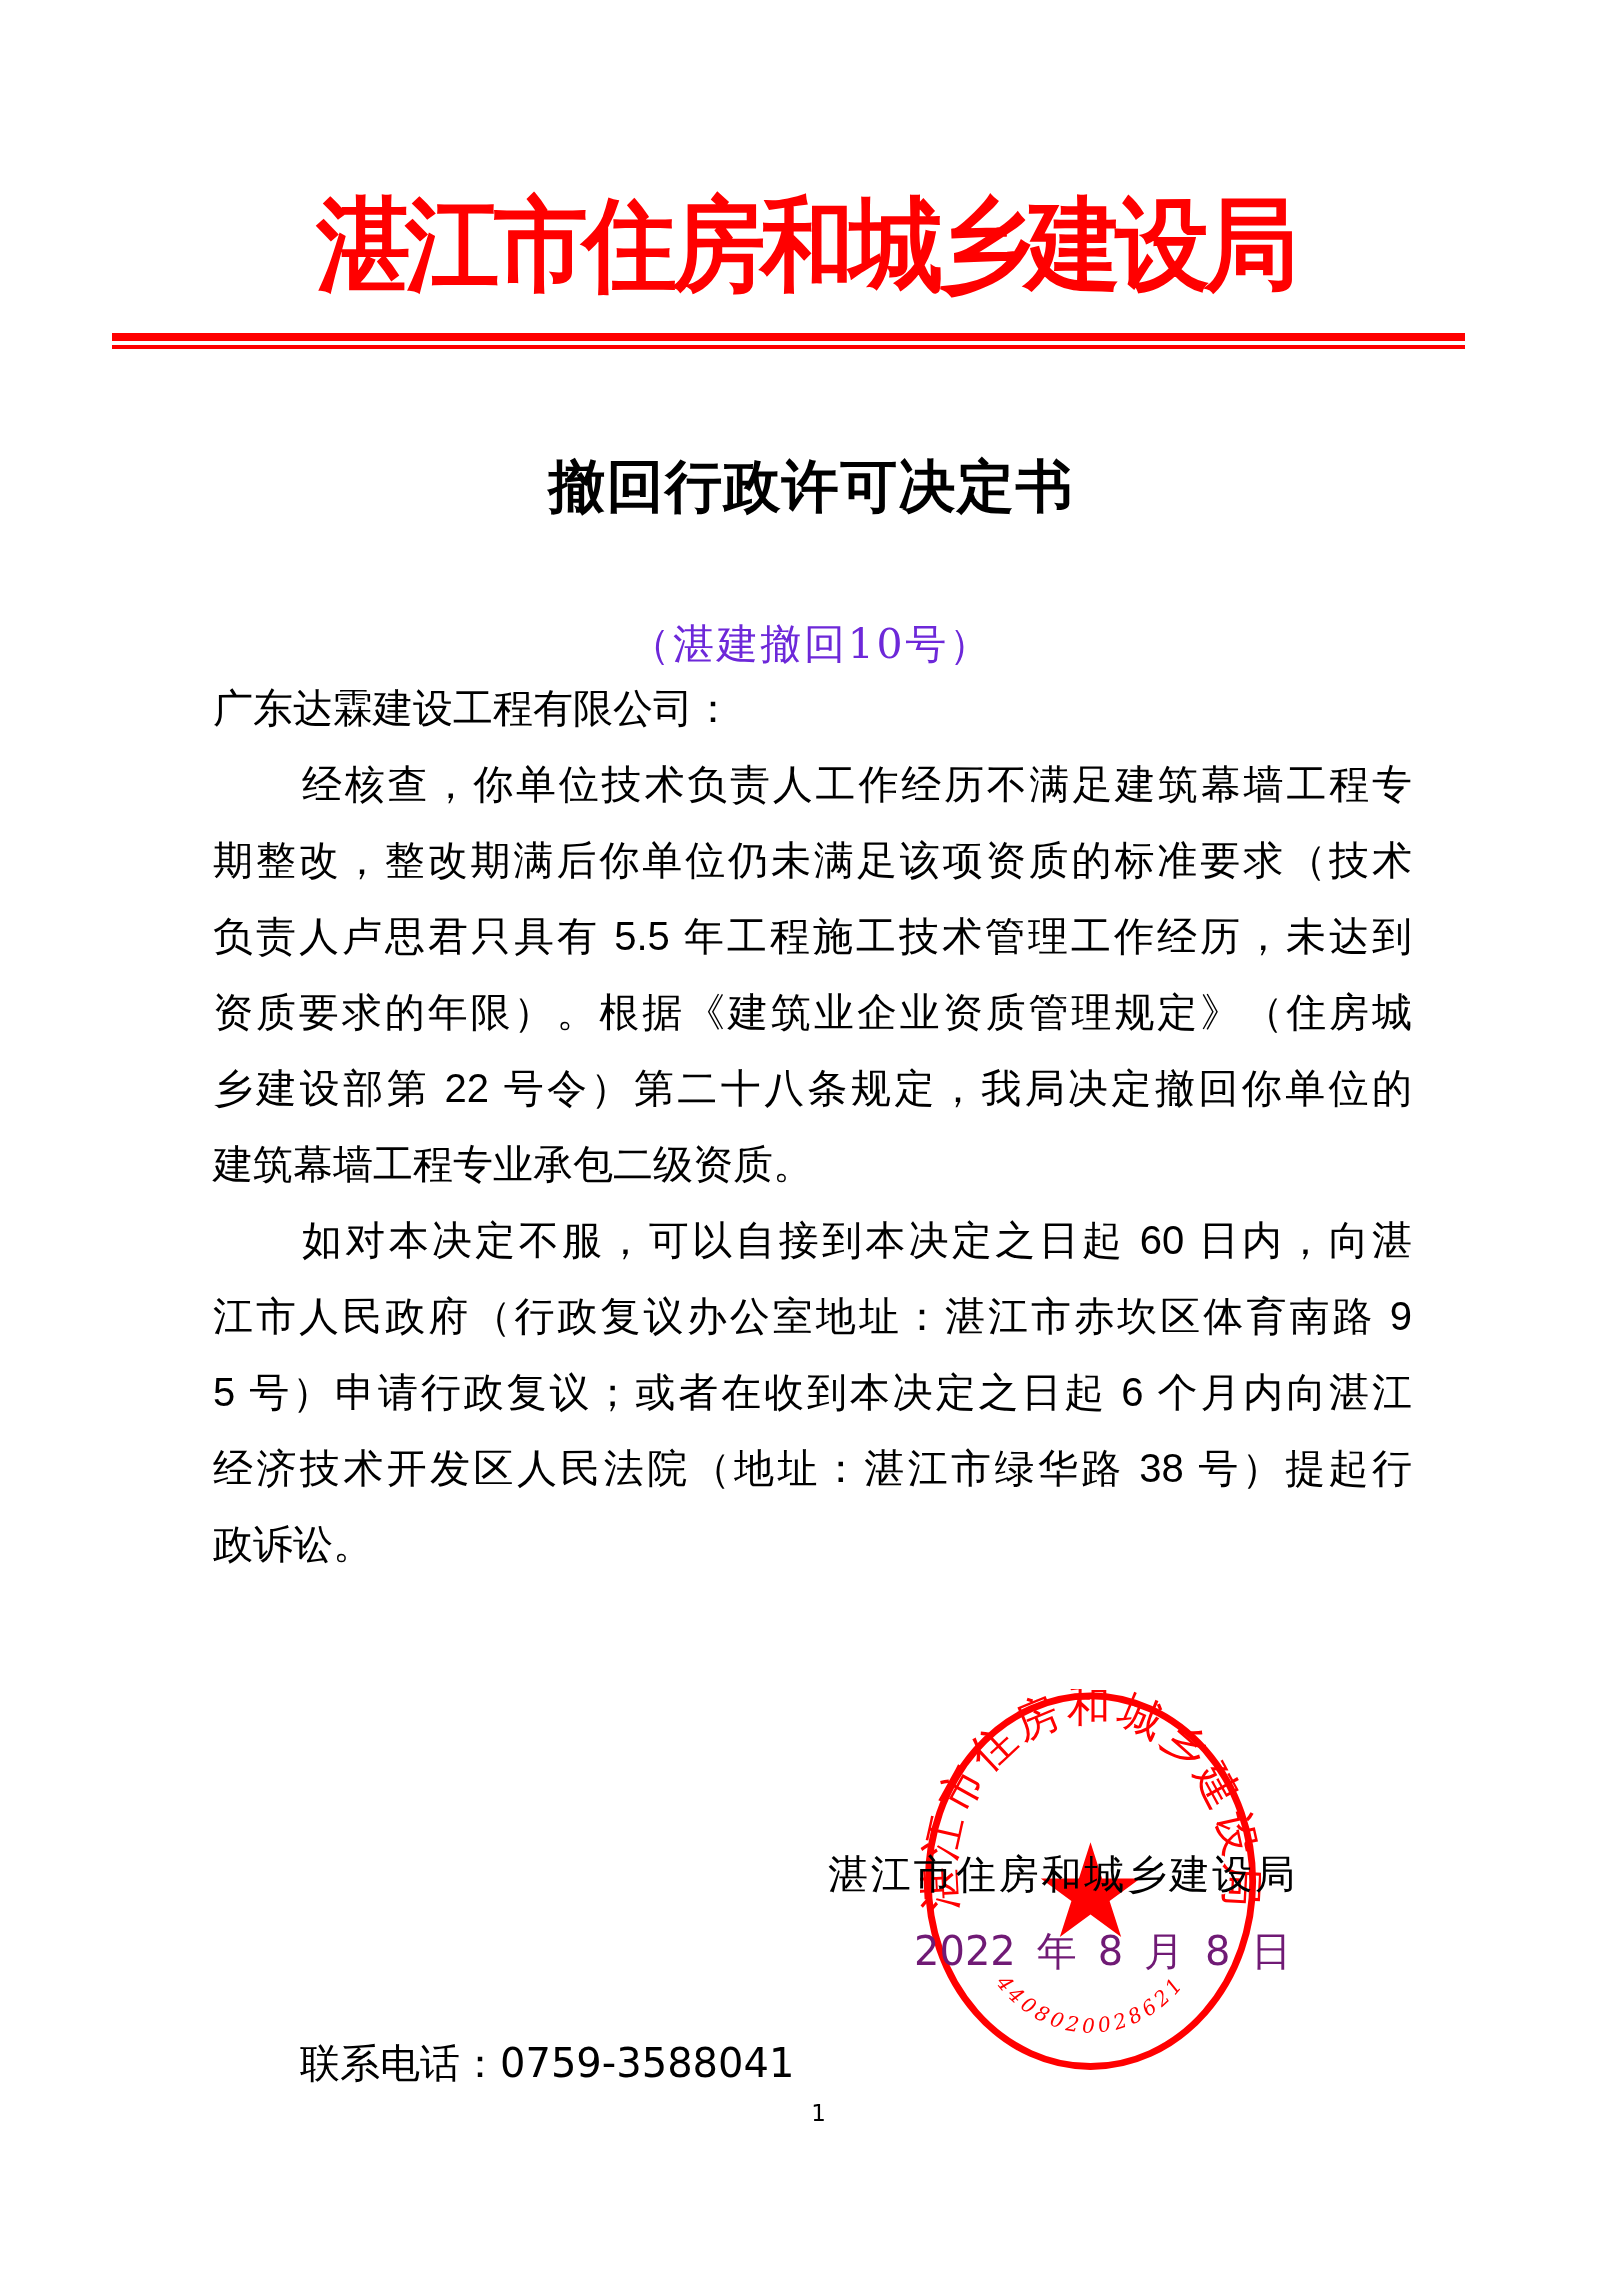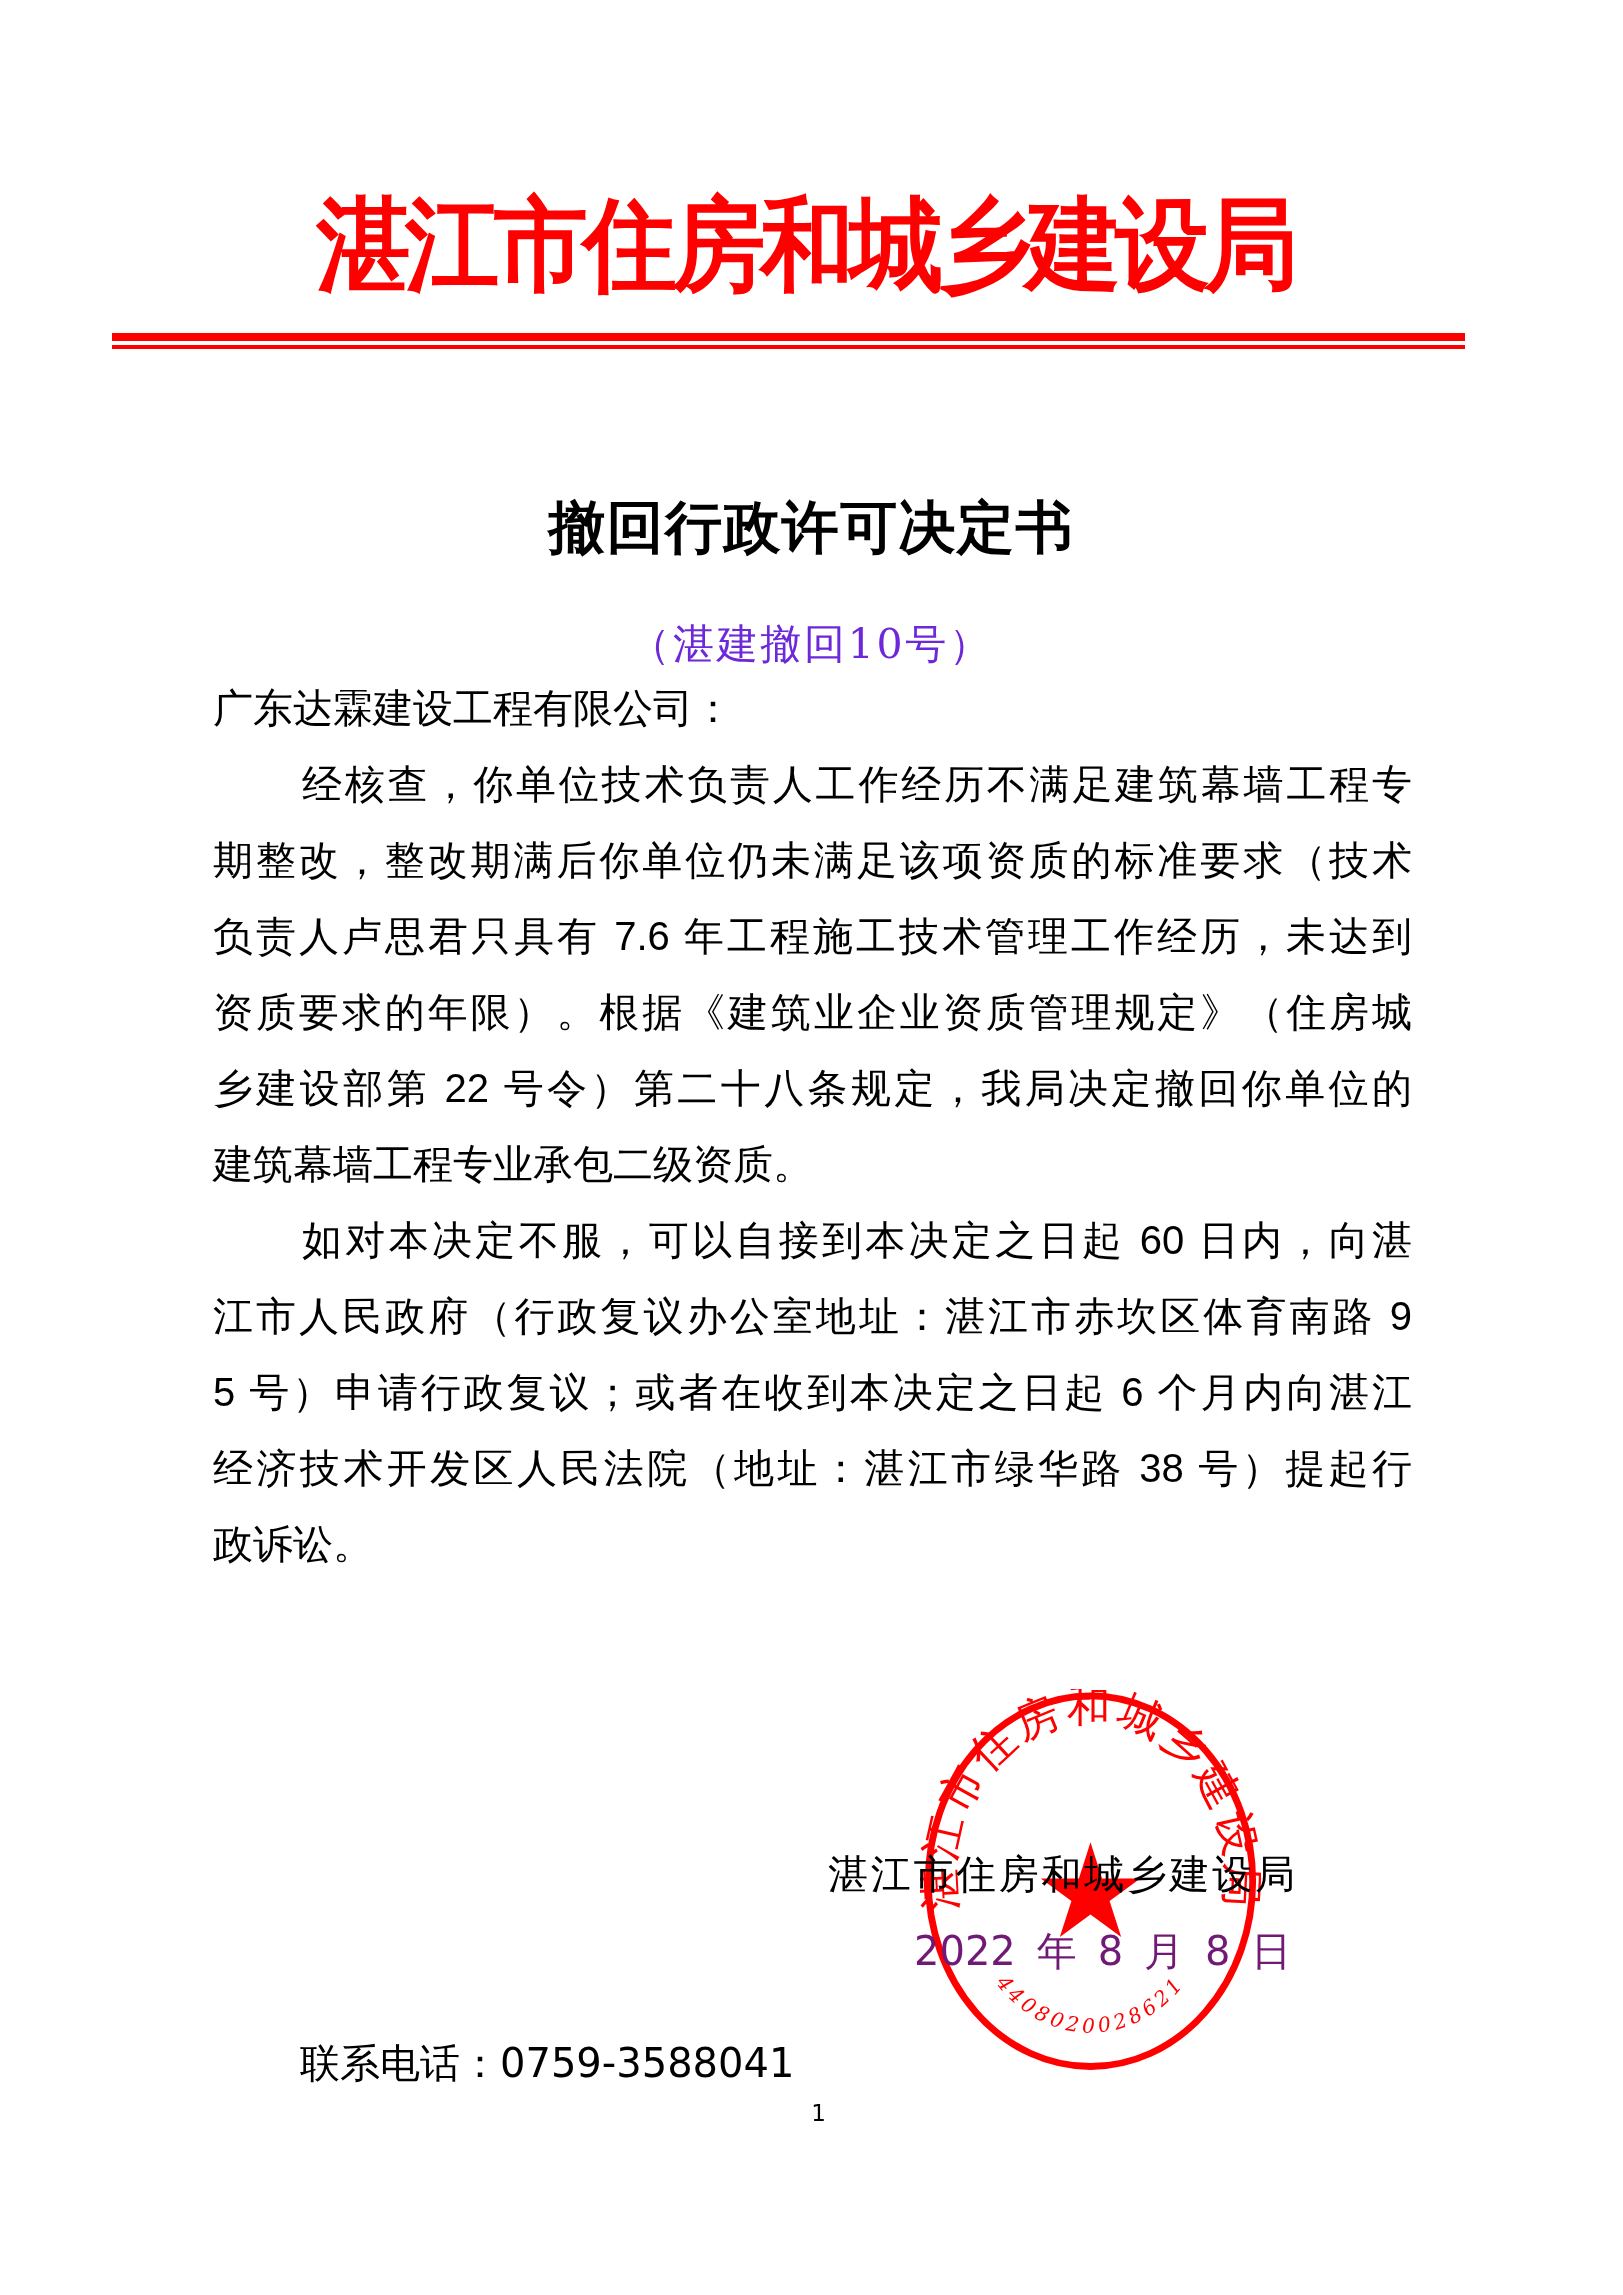--- a/index.html
+++ b/index.html
@@ -11,21 +11,21 @@
     color: #ff0000; font-family: "DejaVu Serif", "Liberation Serif", serif; font-weight: bold;
     font-size: 102px; line-height: 123px; white-space: nowrap; text-align: center;
     letter-spacing: -5.5px;
   }
   .masthead span { display: inline-block; transform: scaleX(0.92); transform-origin: center; }
 
   .rule-thick { position: absolute; left: 112px; top: 333px; width: 1353px; height: 8.2px; background: #ff0000; }
   .rule-thin  { position: absolute; left: 112px; top: 345px; width: 1353px; height: 4.1px;  background: #ff0000; }
 
   .doc-title {
-    position: absolute; left: 477px; top: 469px; width: 668px; text-align: center;
+    position: absolute; left: 477px; top: 428px; width: 668px; text-align: center;
     font-family: "DejaVu Serif", "Liberation Serif", serif; font-weight: bold;
     font-size: 57px; line-height: 116px; color: #000; white-space: nowrap; letter-spacing: 1.4px;
   }
   .doc-number {
     position: absolute; left: 477px; top: 603px; width: 668px; text-align: center;
     font-family: "DejaVu Serif", "Liberation Serif", serif;
     font-size: 41px; line-height: 82px; color: #6d28d9; white-space: nowrap; letter-spacing: 2.7px;
   }
 
   .body-text {
@@ -77,21 +77,21 @@
   <div class="rule-thick"></div>
   <div class="rule-thin"></div>
 
   <div class="doc-title">撤回行政许可决定书</div>
   <div class="doc-number">（湛建撤回10号）</div>
 
   <div class="body-text">
     <div class="line short">广东达霖建设工程有限公司：</div>
     <div class="line indent">经核查，你单位技术负责人工作经历不满足建筑幕墙工程专</div>
     <div class="line">期整改，整改期满后你单位仍未满足该项资质的标准要求（技术</div>
-    <div class="line">负责人卢思君只具有 7.6 年工程施工技术管理工作经历，未达到</div>
+    <div class="line">负责人卢思君只具有 5.5 年工程施工技术管理工作经历，未达到</div>
     <div class="line">资质要求的年限）。根据《建筑业企业资质管理规定》（住房城</div>
     <div class="line">乡建设部第 22 号令）第二十八条规定，我局决定撤回你单位的</div>
     <div class="line short">建筑幕墙工程专业承包二级资质。</div>
     <div class="line indent">如对本决定不服，可以自接到本决定之日起 60 日内，向湛</div>
     <div class="line">江市人民政府（行政复议办公室地址：湛江市赤坎区体育南路 9</div>
     <div class="line">5 号）申请行政复议；或者在收到本决定之日起 6 个月内向湛江</div>
     <div class="line">经济技术开发区人民法院（地址：湛江市绿华路 38 号）提起行</div>
     <div class="line short">政诉讼。</div>
   </div>
 

